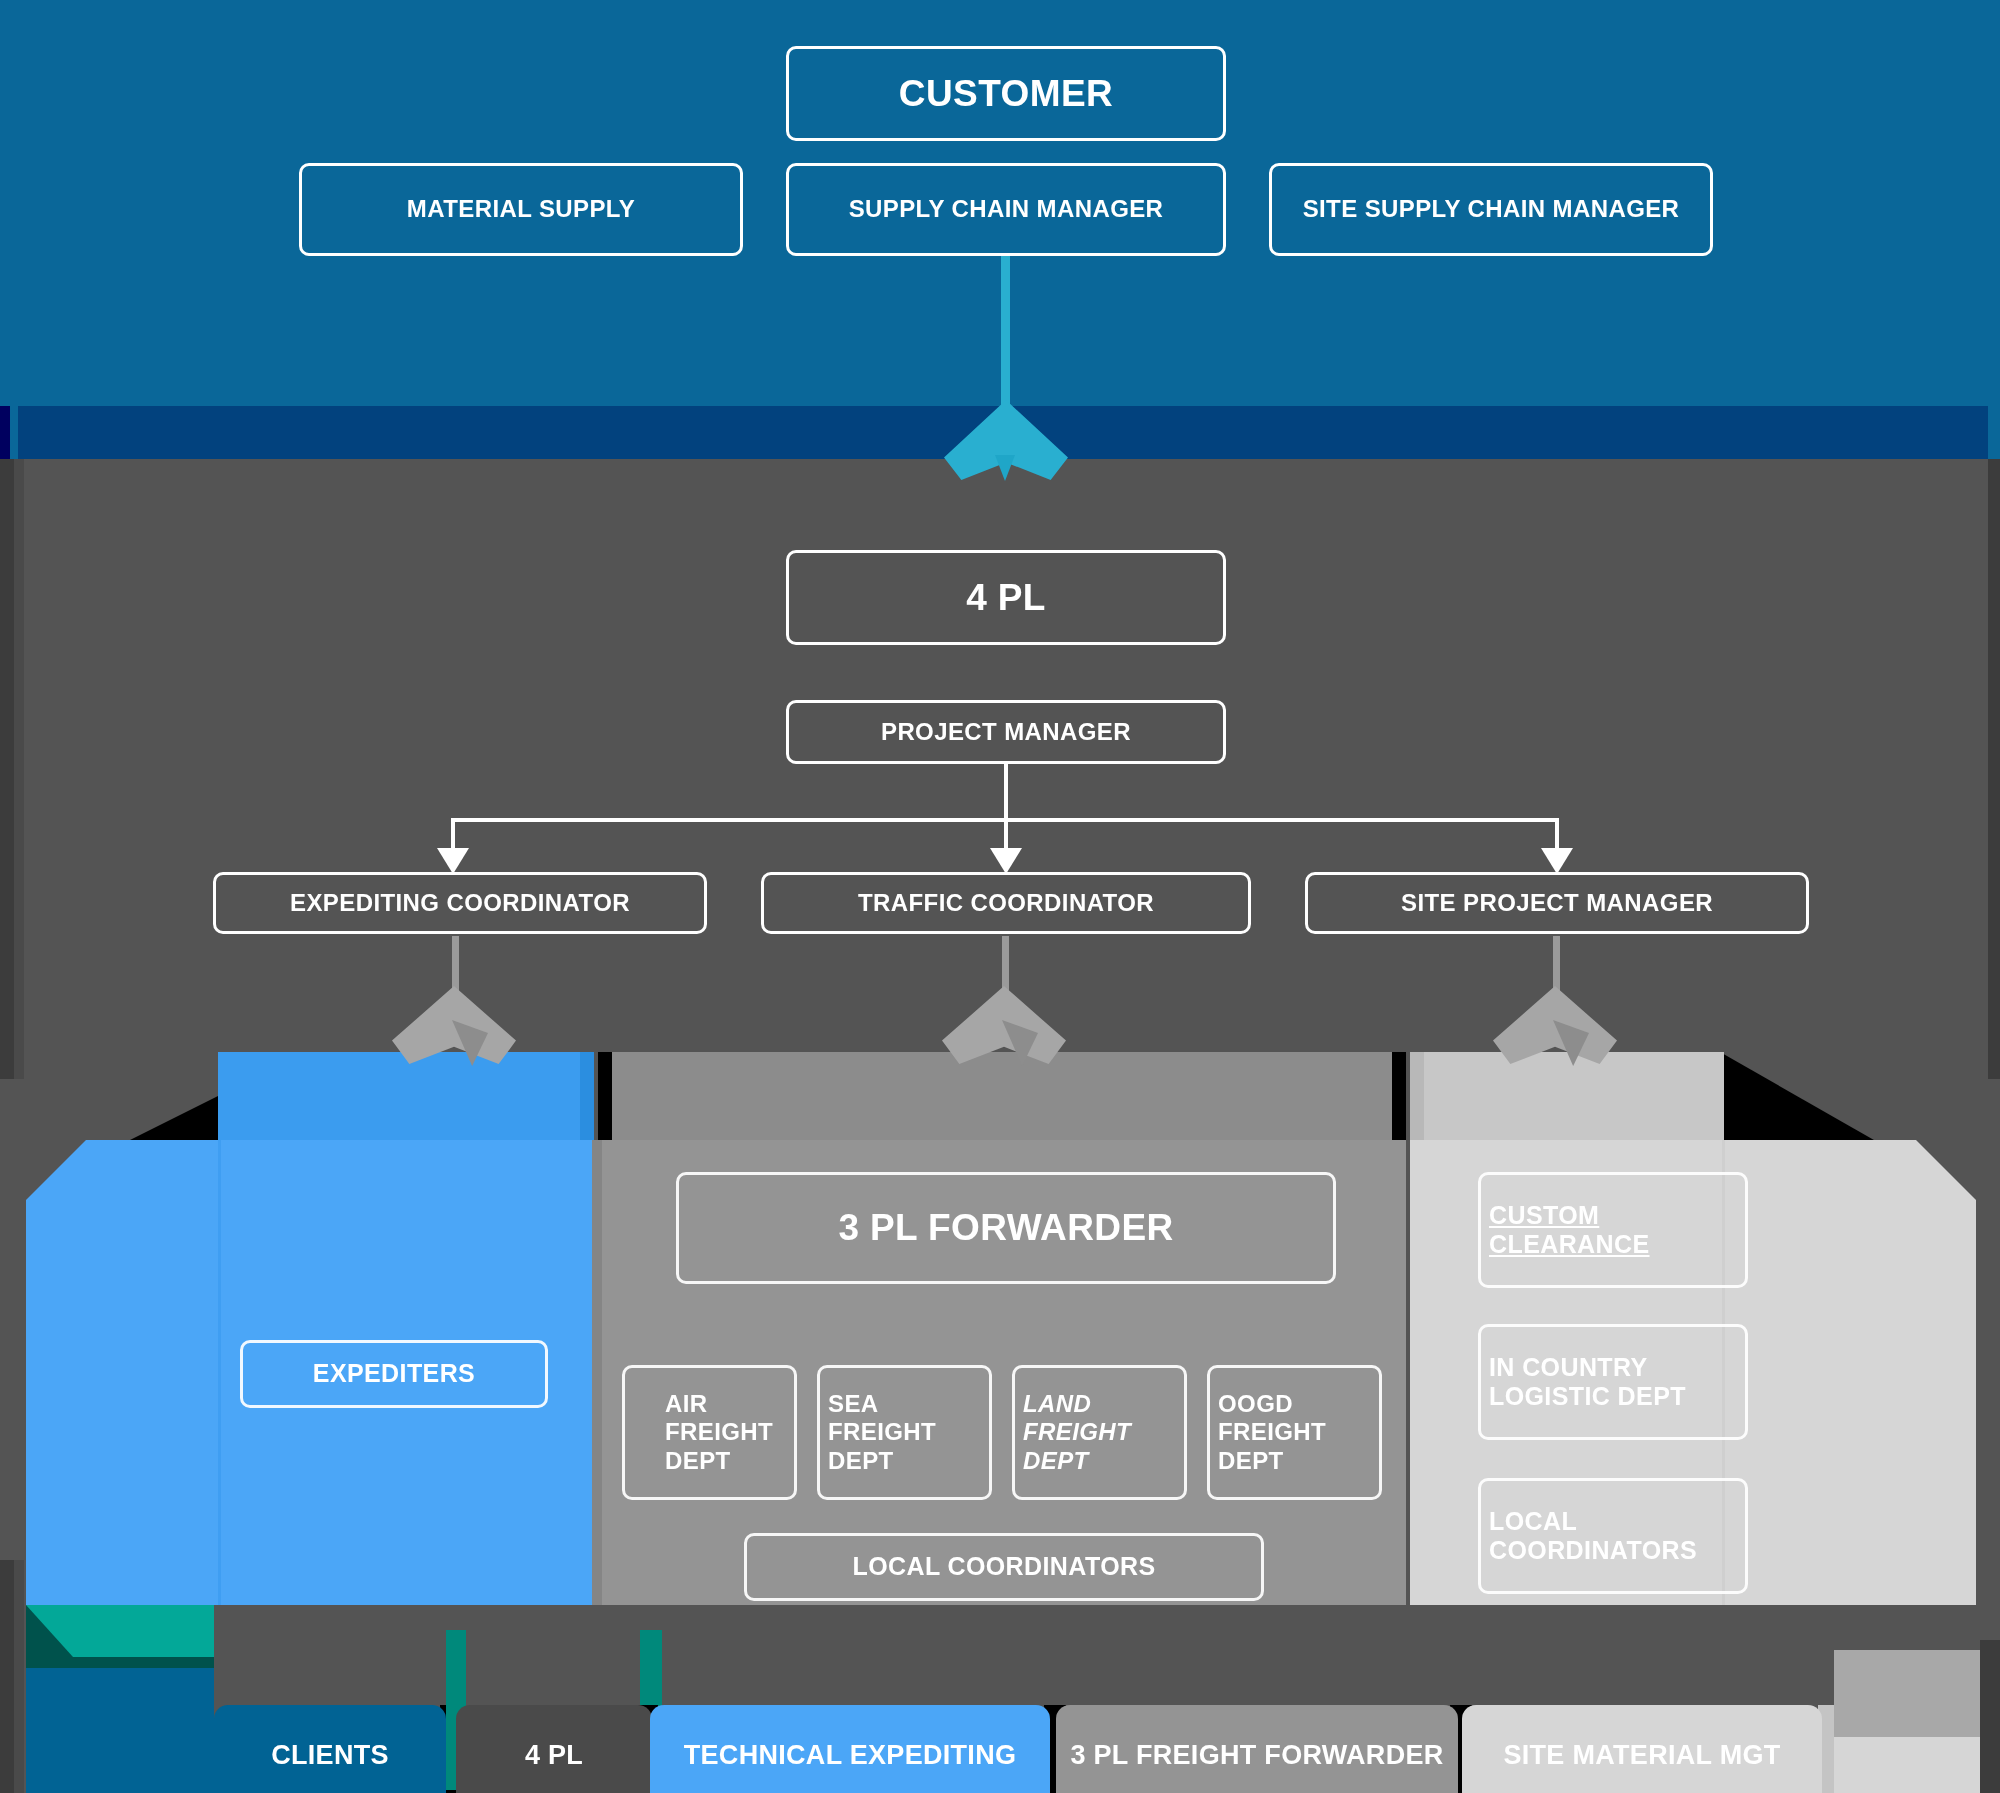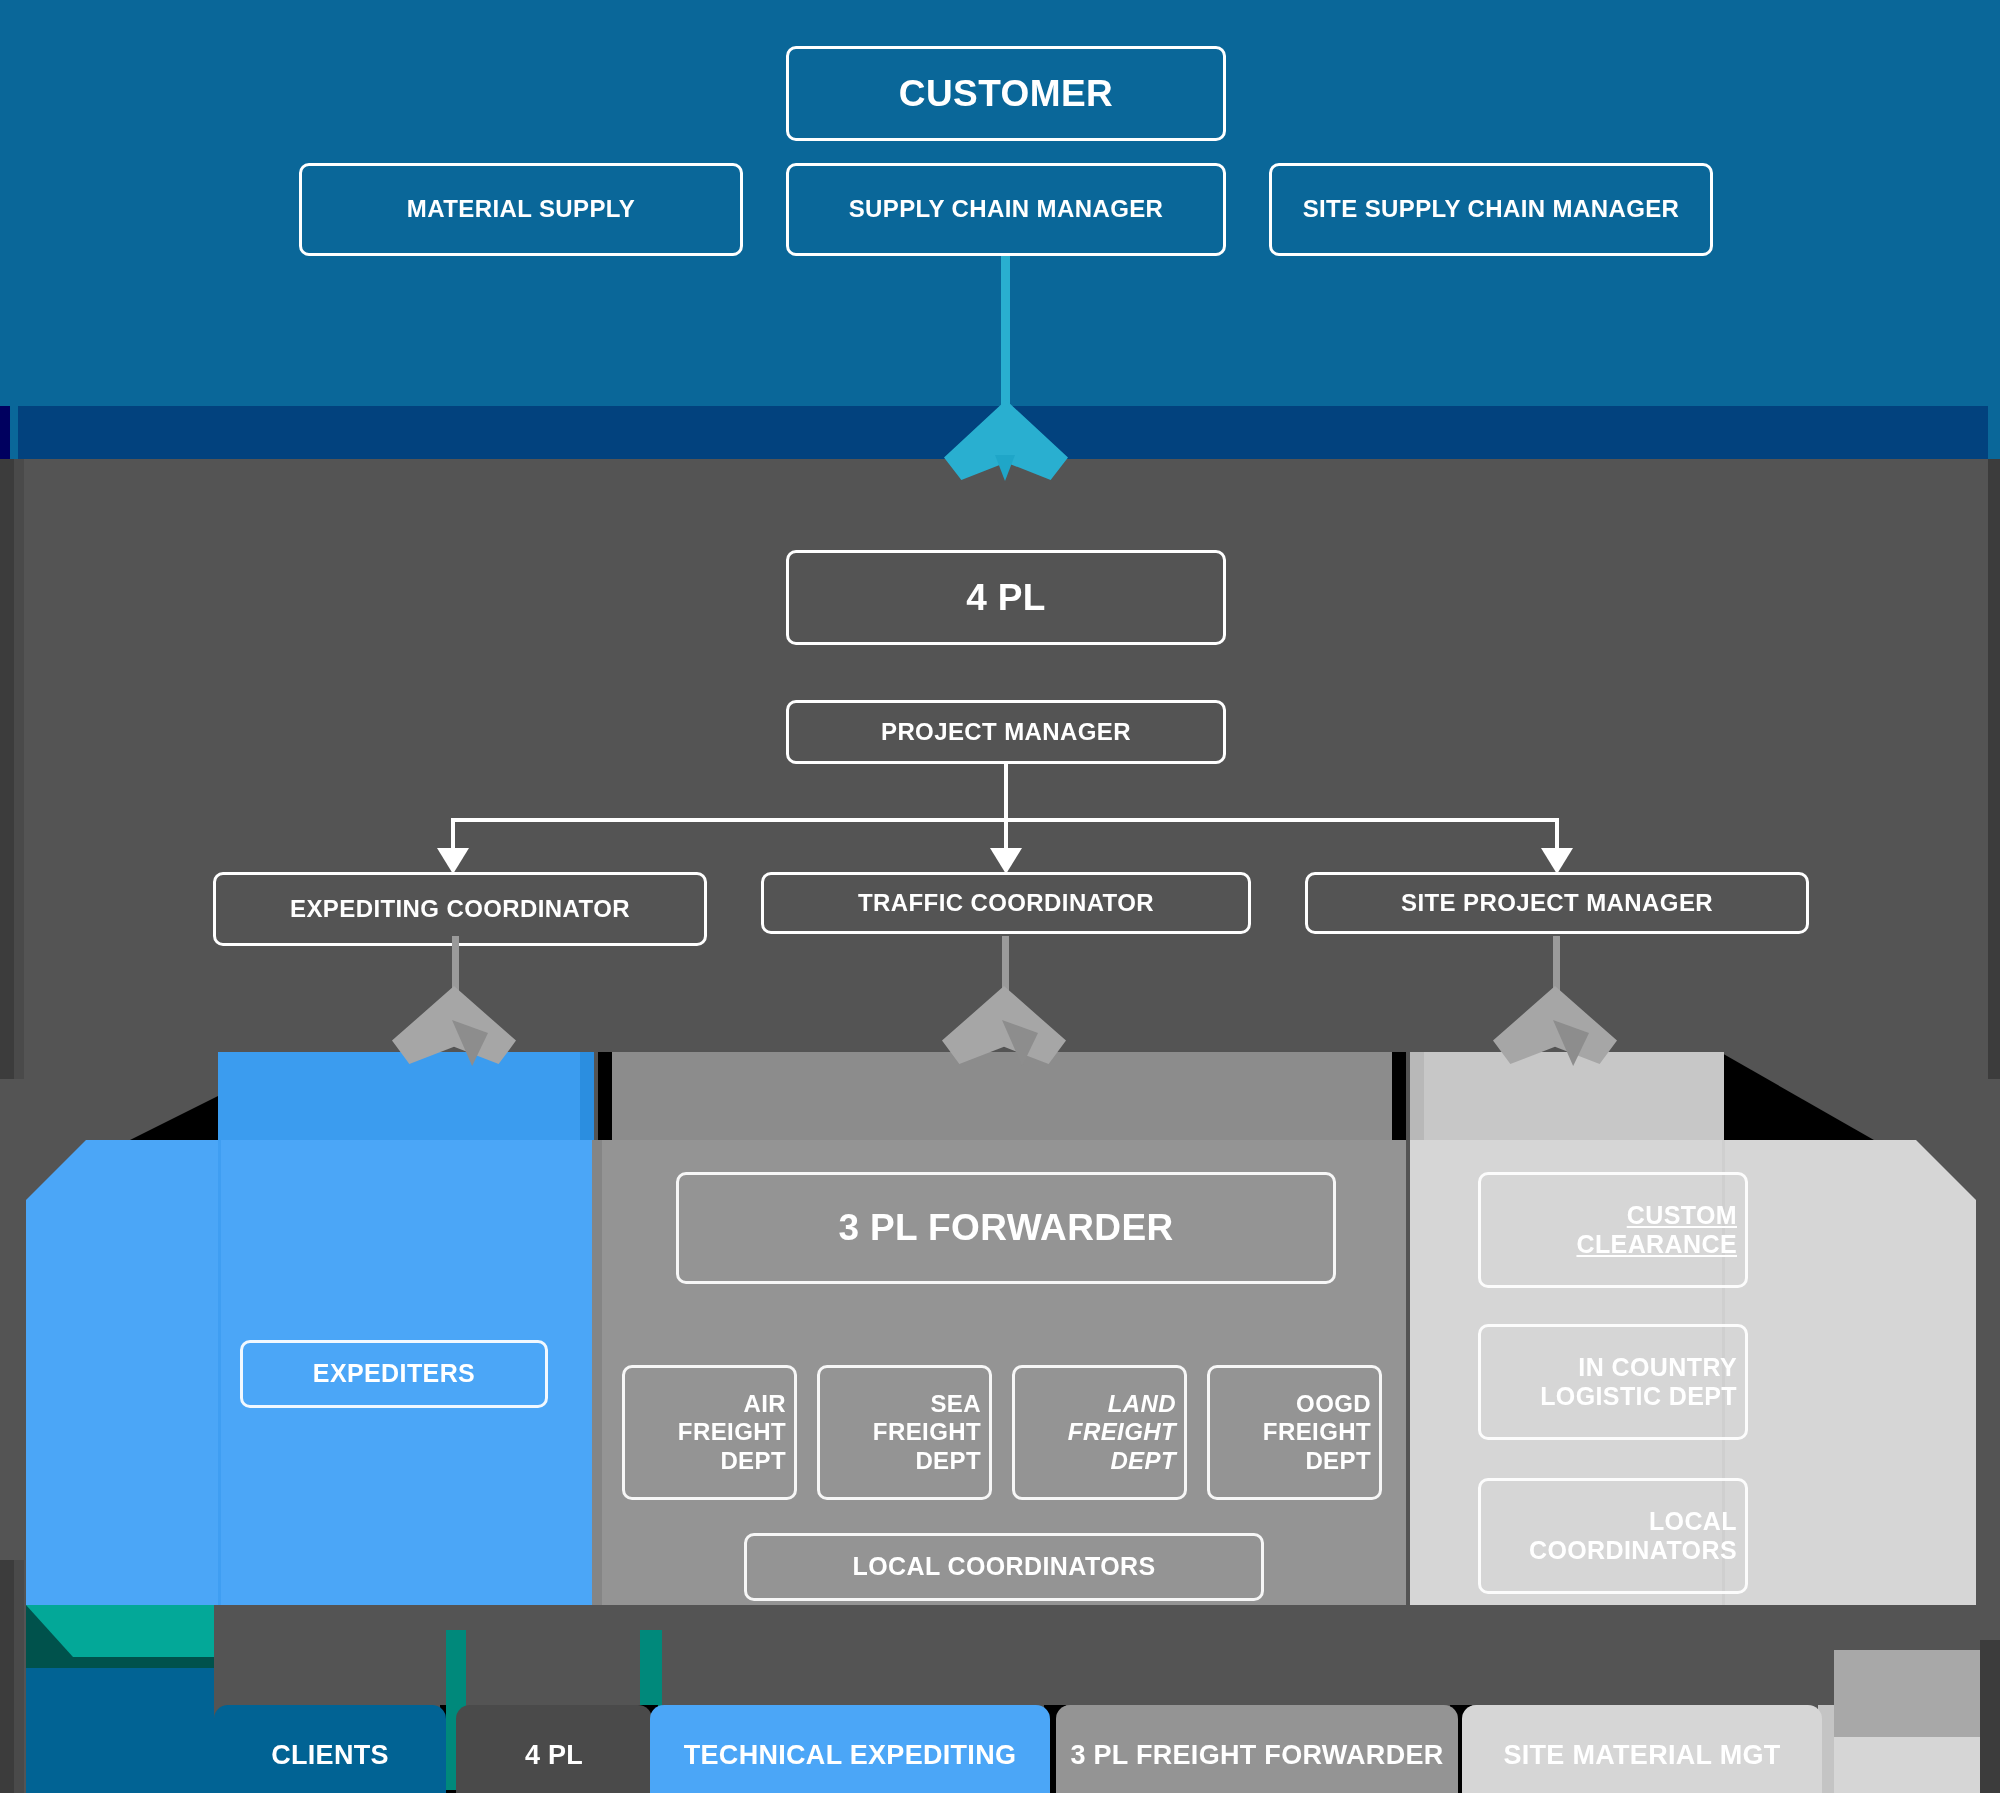--- a/index.html
+++ b/index.html
@@ -13,35 +13,35 @@
 
   .edge-left{position:absolute;left:0;top:406px;width:10px;height:53px;background:#00005f;}
   .edge-left2{position:absolute;left:10px;top:406px;width:8px;height:53px;background:#0A6799;}
   .edge-right{position:absolute;left:1988px;top:406px;width:12px;height:53px;background:#0A6799;}
   .gray-rail-l{position:absolute;left:0;top:459px;width:14px;height:620px;background:#3c3c3c;}
   .gray-rail-l2{position:absolute;left:14px;top:459px;width:10px;height:620px;background:#4a4a4a;}
   .gray-rail-r{position:absolute;left:1988px;top:459px;width:12px;height:620px;background:#3c3c3c;}
 
   
   .node{position:absolute;box-sizing:border-box;border:3px solid #ffffff;border-radius:10px;
-        display:flex;align-items:center;justify-content:center;text-align:right;
+        display:flex;align-items:center;justify-content:center;text-align:left;
         color:#fff;font-weight:bold;letter-spacing:.4px;line-height:1.18;
         padding:4px 8px;}
   .node.soft{border-color:rgba(255,255,255,.92);}
 
   
   #n-customer{left:786px;top:46px;width:440px;height:95px;font-size:37px;}
   #n-material{left:299px;top:163px;width:444px;height:93px;font-size:24px;}
   #n-supply  {left:786px;top:163px;width:440px;height:93px;font-size:24px;}
   #n-sitesupply{left:1269px;top:163px;width:444px;height:93px;font-size:24px;}
 
   
   #n-4pl{left:786px;top:550px;width:440px;height:95px;font-size:37px;}
   #n-pm {left:786px;top:700px;width:440px;height:64px;font-size:24px;}
-  #n-exped-coord{left:213px;top:872px;width:494px;height:74px;font-size:24px;}
+  #n-exped-coord{left:213px;top:872px;width:494px;height:62px;font-size:24px;}
   #n-traffic-coord{left:761px;top:872px;width:490px;height:62px;font-size:24px;}
   #n-site-pm{left:1305px;top:872px;width:504px;height:62px;font-size:24px;}
 
   
   .wline{position:absolute;background:#fff;}
   #pm-stem{left:1004px;top:764px;width:4px;height:56px;}
   #pm-bus{left:451px;top:818px;width:1108px;height:4px;}
   .branch{position:absolute;width:4px;background:#fff;}
   #br-l{left:451px;top:818px;height:36px;}
   #br-c{left:1004px;top:818px;height:36px;}

